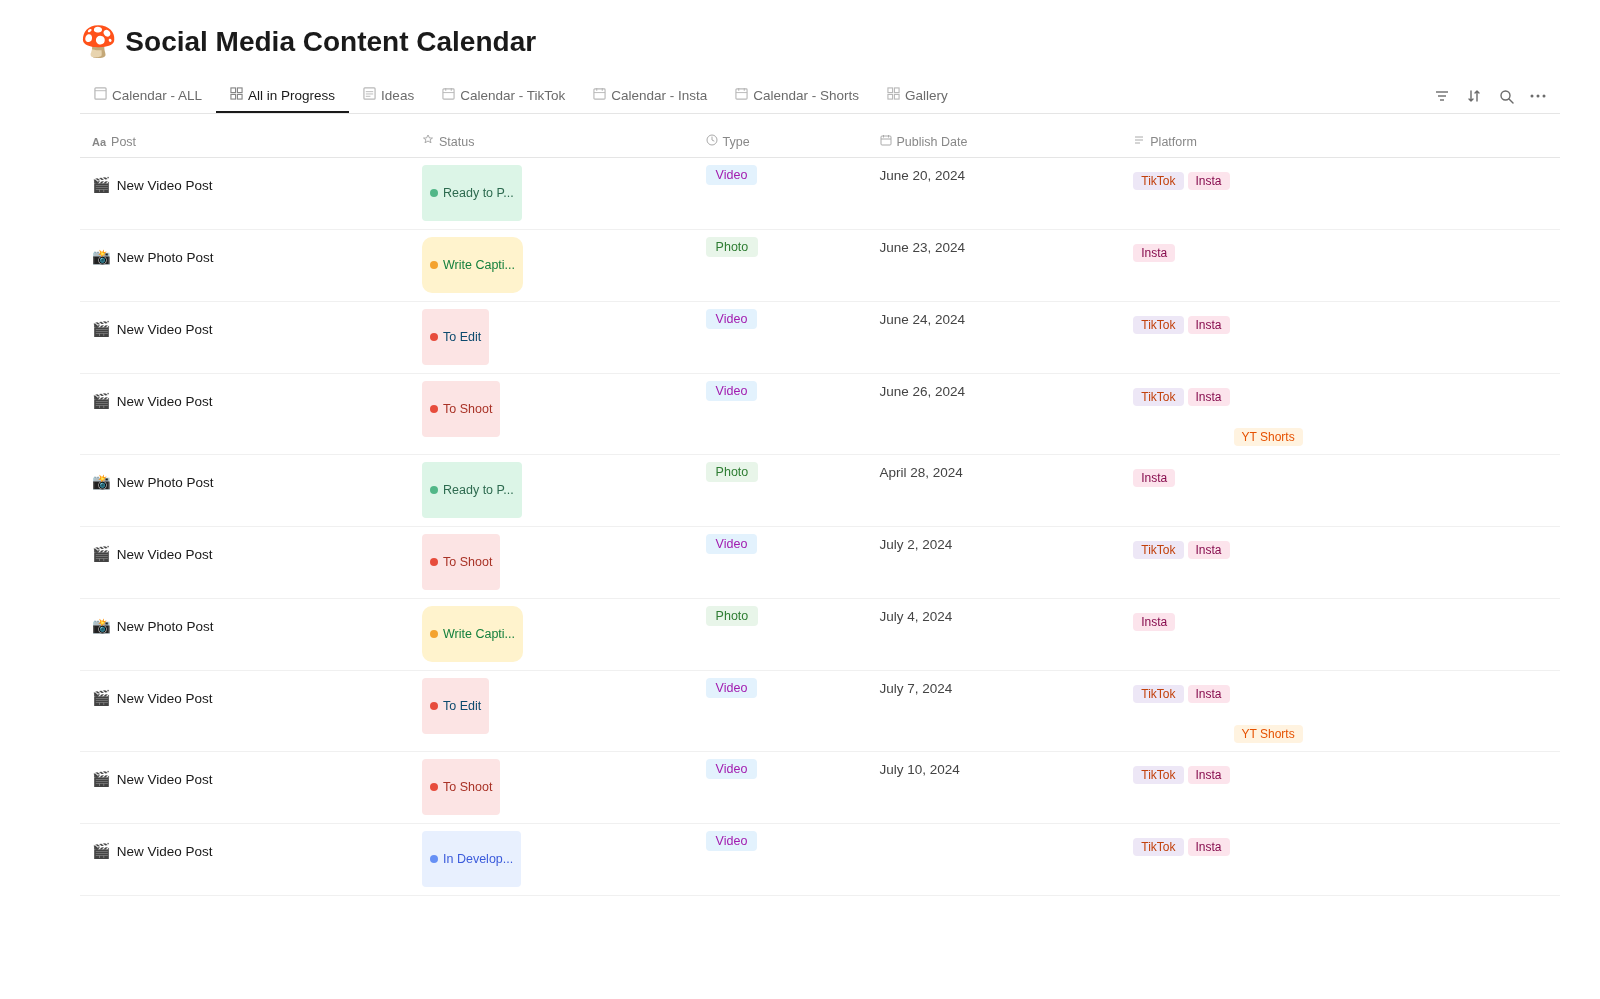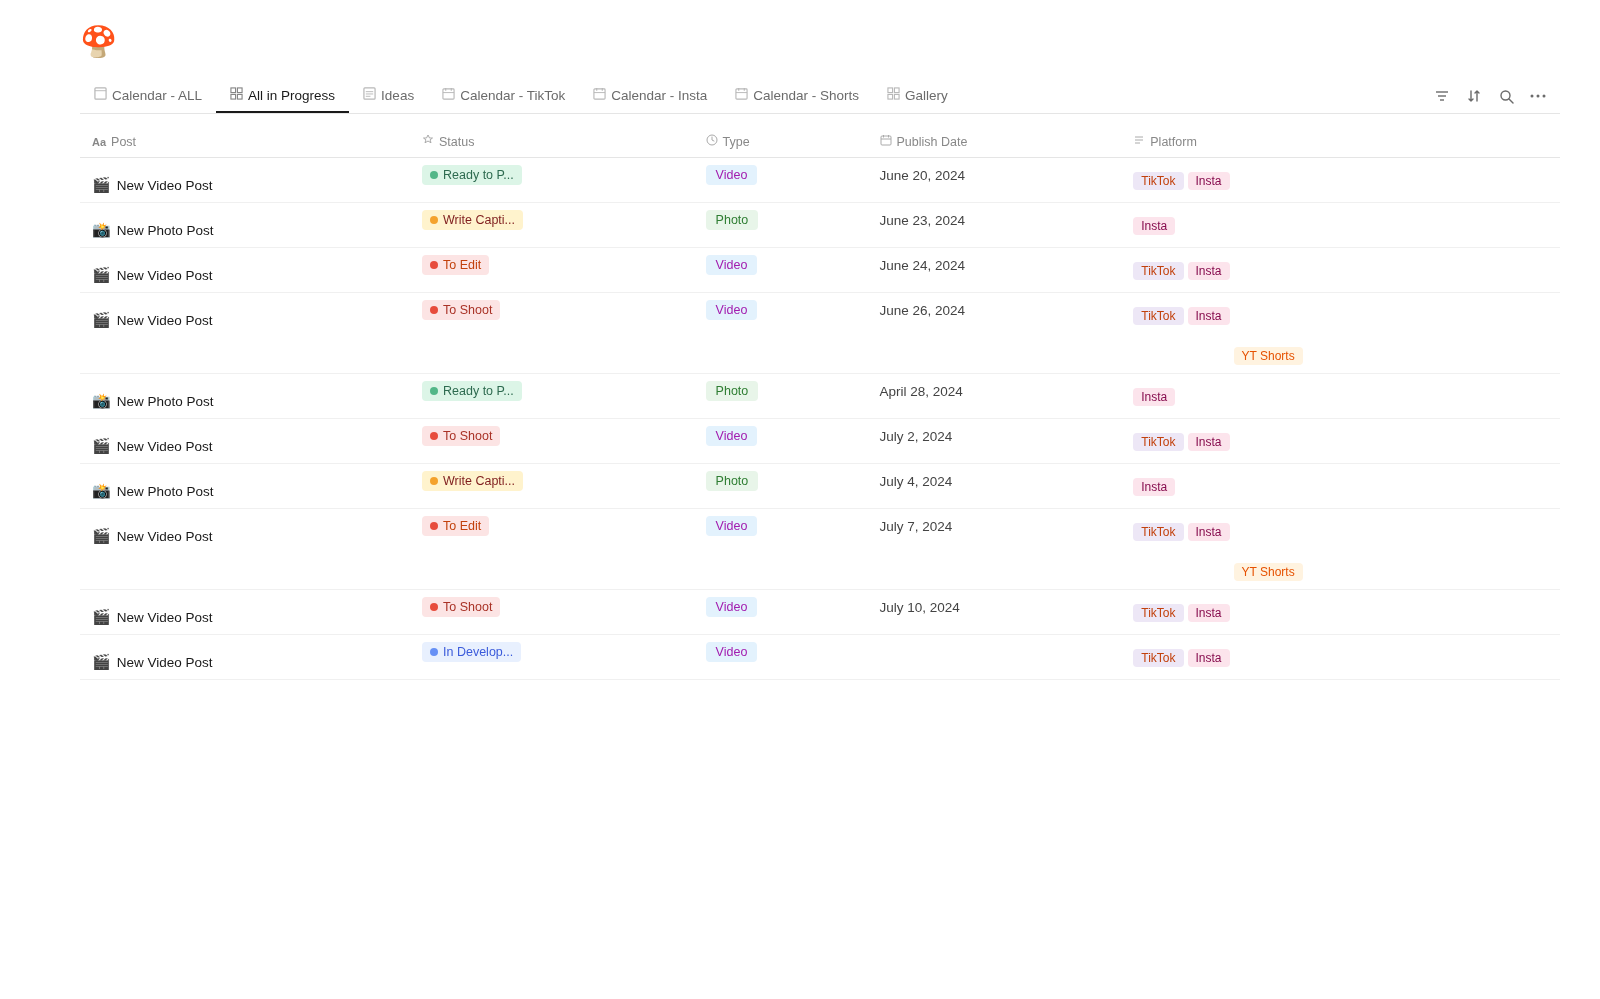--- a/index.html
+++ b/index.html
@@ -111,36 +111,36 @@
       font-size: 13.5px;
       padding-top: 10px;
     }
     .post-emoji { font-size: 15px; }
 
     
     .status-badge {
       display: inline-flex;
       align-items: center;
       gap: 5px;
-      padding: 3px 8px;
+      padding: 21px 8px;
       border-radius: 4px;
       font-size: 12.5px;
       font-weight: 500;
       white-space: nowrap;
     }
     .status-dot {
       width: 8px; height: 8px;
       border-radius: 50%;
       flex-shrink: 0;
     }
     .status-ready { background: #dcf5e7; color: #2d6a4f; }
     .status-ready .status-dot { background: #52b788; }
-    .status-write { background: #fff3cd; color: #7f1d1d; }
+    .status-write { background: #fff3cd; color: #15803d; border-radius: 10px; }
     .status-write .status-dot { background: #f4a22d; }
-    .status-toedit { background: #fce4e4; color: #c2410c; }
+    .status-toedit { background: #fce4e4; color: #0c4a6e; }
     .status-toedit .status-dot { background: #e74c3c; }
     .status-toshoot { background: #fce4e4; color: #a93226; }
     .status-toshoot .status-dot { background: #e74c3c; }
     .status-indev { background: #e8f0fe; color: #3b5bdb; }
     .status-indev .status-dot { background: #6690f5; }
 
     
     .type-badge {
       display: inline-block;
       padding: 3px 10px;
@@ -179,20 +179,21 @@
     .status-td { padding-top: 7px; }
     .type-td { padding-top: 7px; }
   </style>
 </head>
 <body>
 
 <div class="page-wrapper">
 
   <div class="page-title">
     <span class="page-title-emoji">🍄</span>
+    <span>Social Media Content Calendar</span>
   </div>
 
   <div class="nav-tabs">
     <div class="nav-tab">
       <span class="nav-tab-icon">
         <svg width="13" height="13" viewBox="0 0 14 14" fill="none">
             <rect x="1" y="1" width="12" height="12" rx="1" stroke="#888" stroke-width="1.3"></rect>
             <line x1="1" y1="4" x2="13" y2="4" stroke="#888" stroke-width="1"></line>
           </svg>
       </span>

